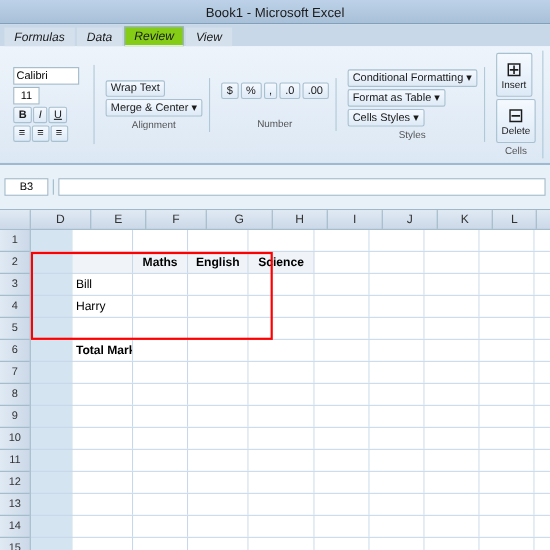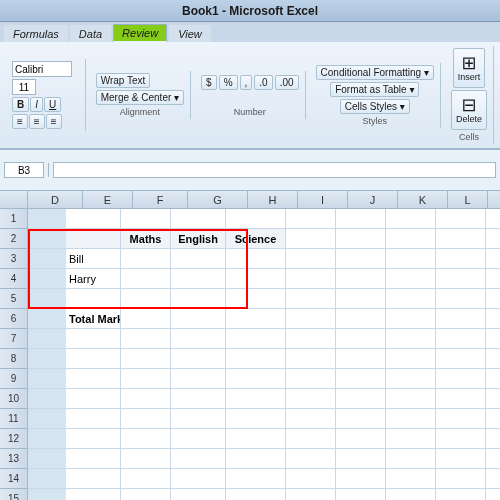--- a/index.html
+++ b/index.html
@@ -13,21 +13,21 @@
     }
 
     
     .title-bar {
       height: 22px;
       background: linear-gradient(to bottom, #bdd2e8, #a8c0d8);
       display: flex;
       align-items: center;
       justify-content: center;
       font-size: 12px;
-      font-weight: bold;
+      font-weight: normal;
       color: #1a1a1a;
       border-bottom: 1px solid #7a9ab5;
     }
 
     
     .ribbon {
       background: linear-gradient(to bottom, #e8f0f8, #d0dff0);
       border-bottom: 2px solid #a0b8d0;
     }
 
@@ -79,21 +79,21 @@
     .ribbon-group-label {
       font-size: 9px;
       color: #555;
       margin-top: 2px;
     }
 
     .ribbon-controls {
       display: flex;
       flex-wrap: wrap;
       gap: 2px;
-      align-items: center;
+      align-items: flex-start;
     }
 
     .ribbon-btn {
       background: linear-gradient(to bottom, #f5f9ff, #ddeaf6);
       border: 1px solid #a8c0d0;
       border-radius: 2px;
       padding: 1px 4px;
       font-size: 10px;
       cursor: pointer;
       color: #1a1a1a;

